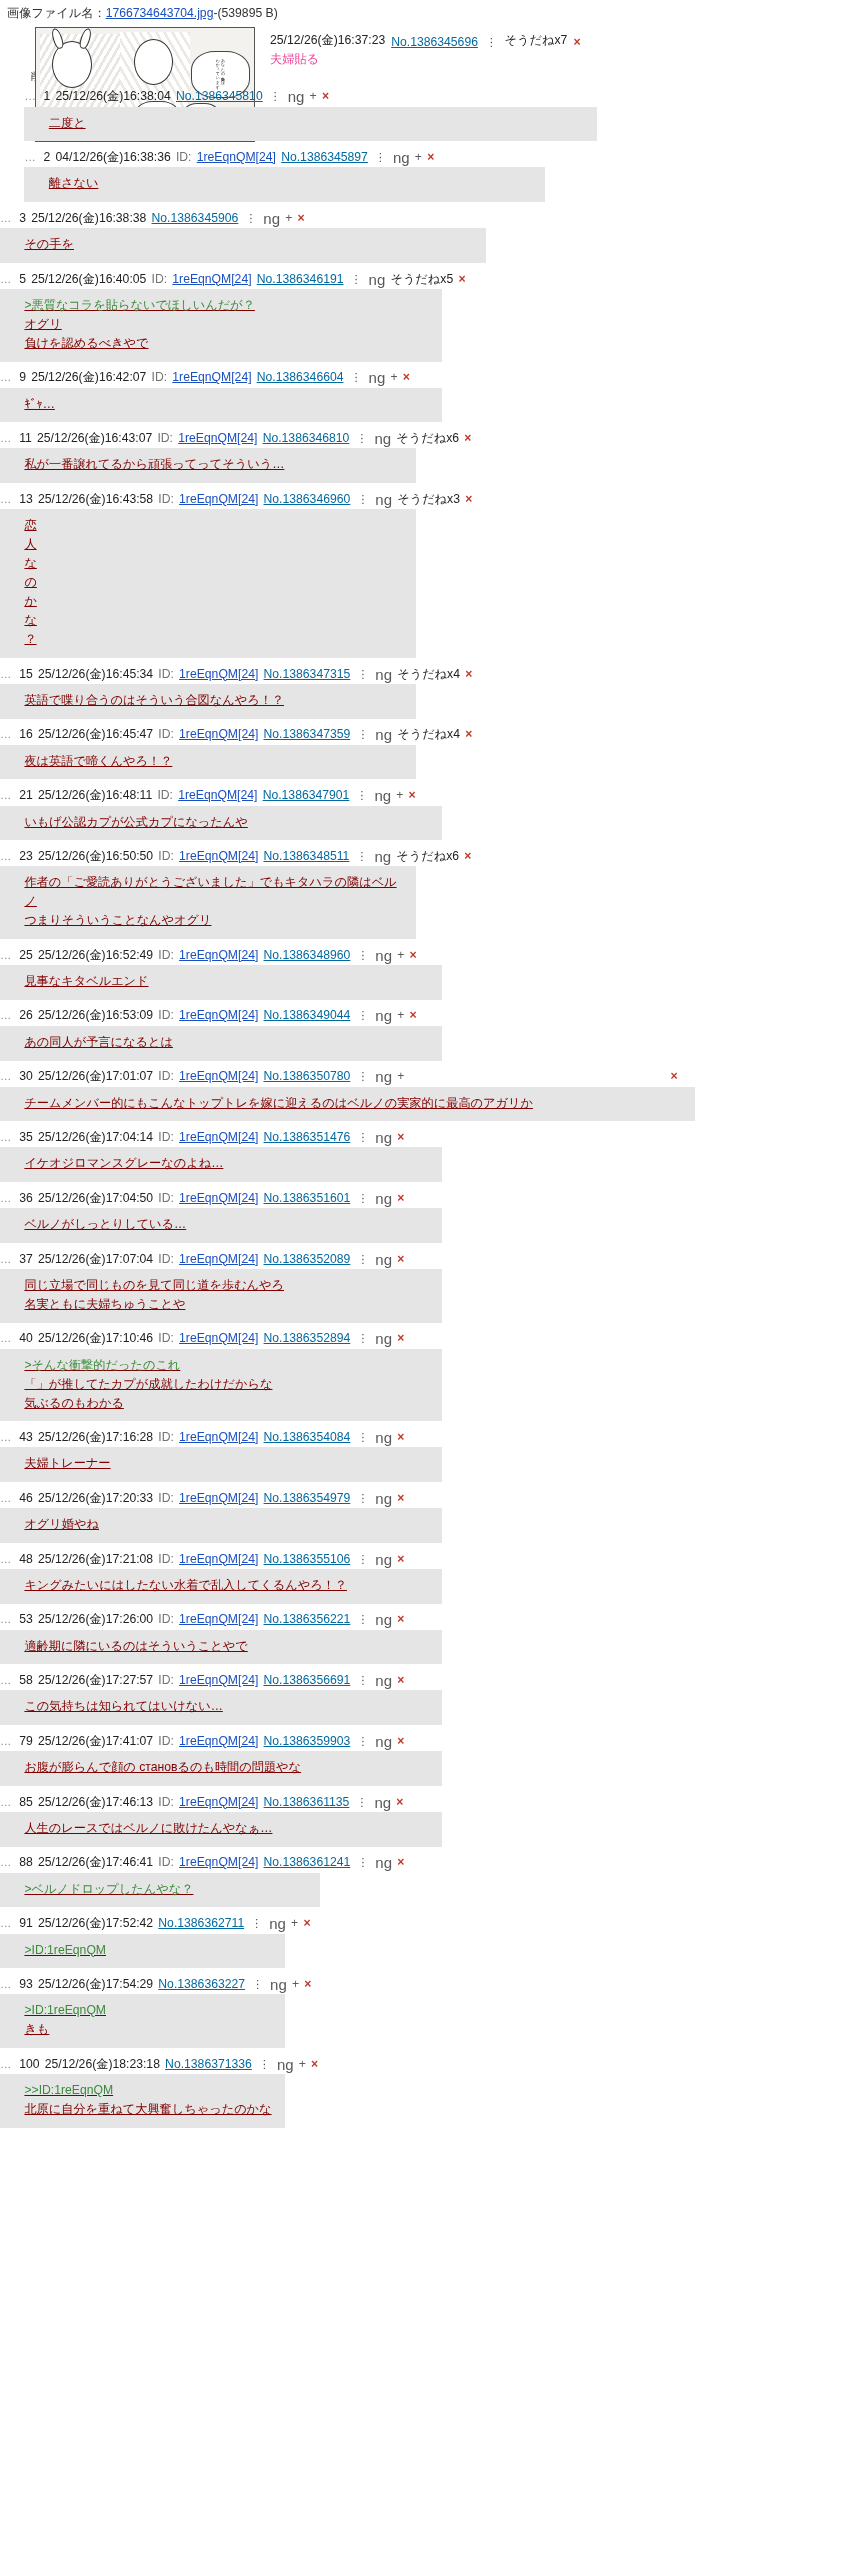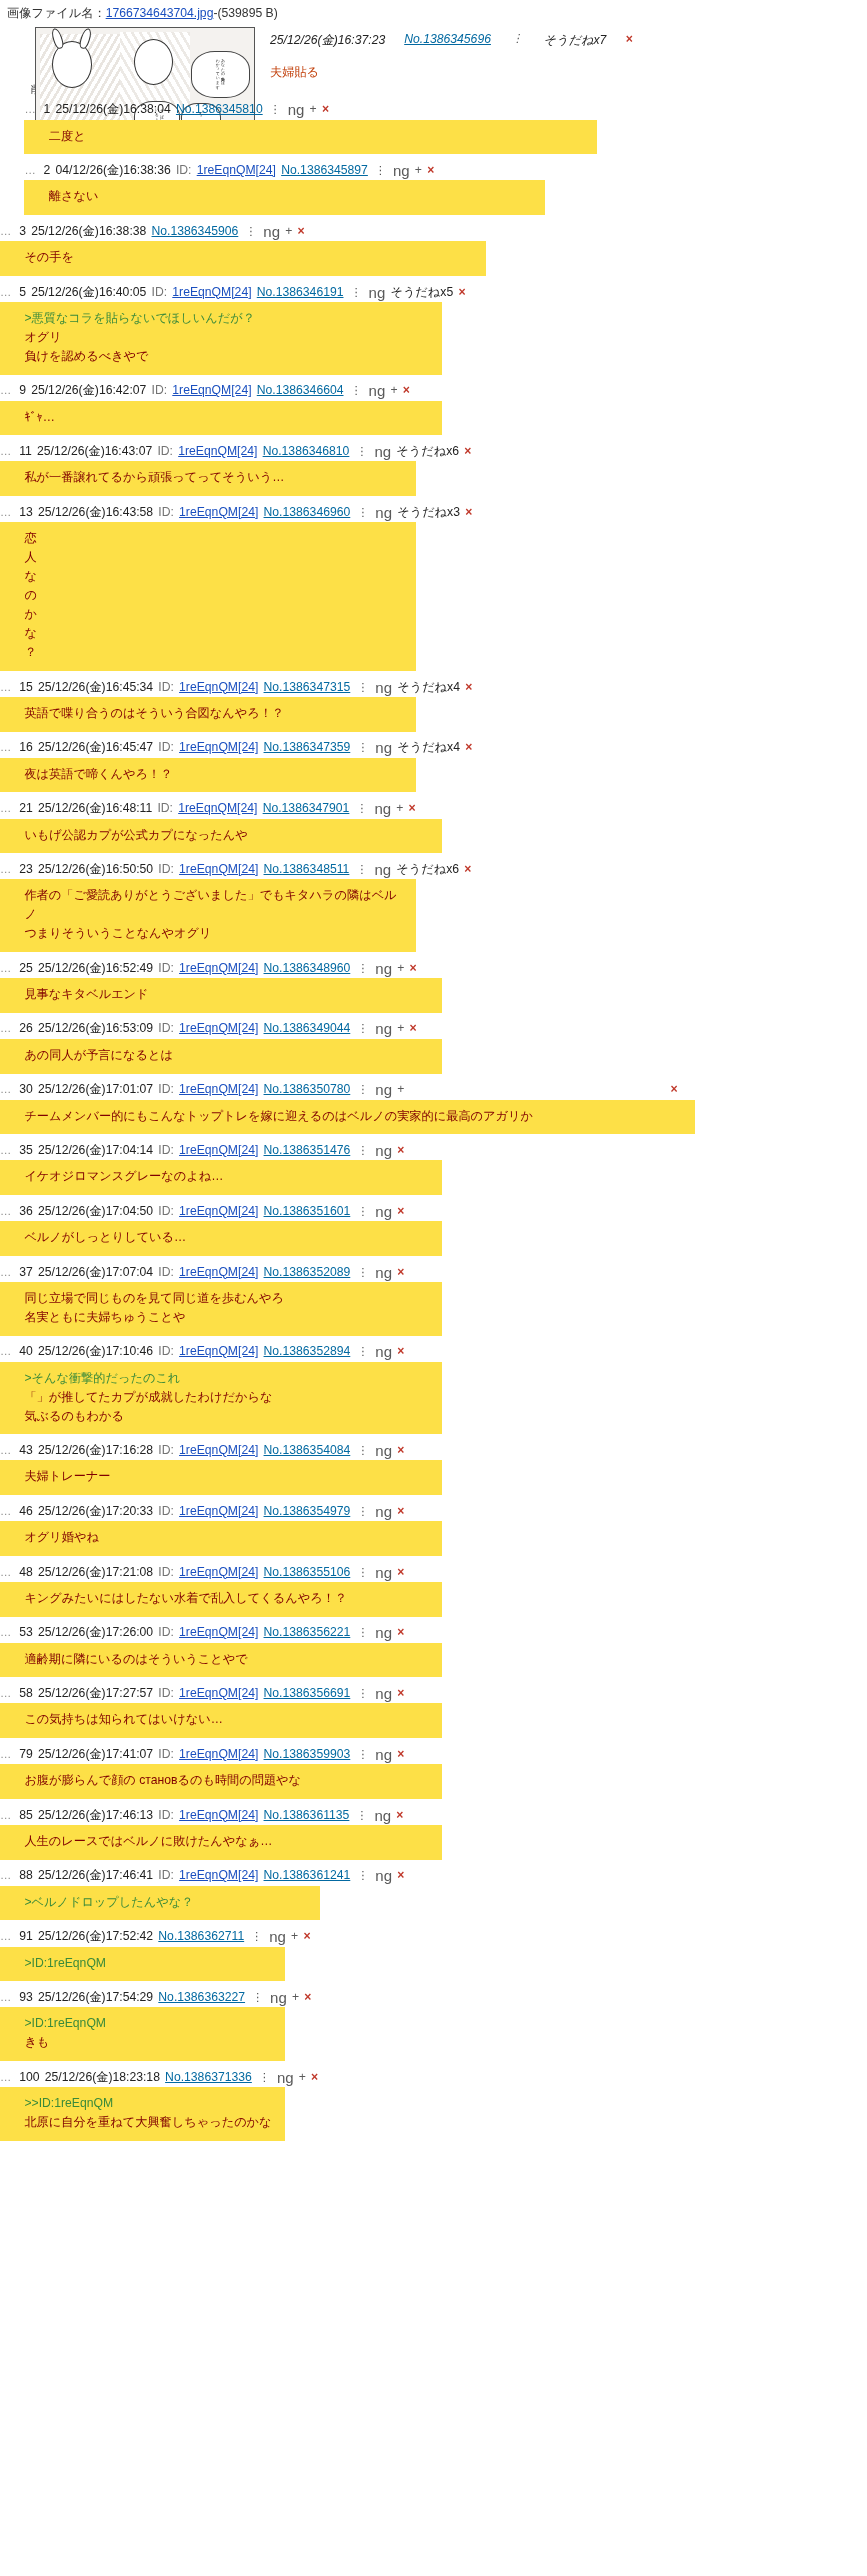--- a/index.html
+++ b/index.html
@@ -68,45 +68,46 @@
   .idlabel{color:#737373;}
   .idlink{color:#1a4fbf;text-decoration:underline;}
   .resno{color:#0369a1;text-decoration:underline;}
   .kebab{color:#555;font-size:11.3px;padding:0 1.7px;}
   .ngbtn{color:#5a5a5a;font-size:15px;}
   .plus{color:#5a5a5a;font-size:12.2px;}
   .xbtn{color:#c0392b;font-size:12.2px;font-weight:bold;}
   .sodane{color:#222;font-size:12.2px;}
 
   .pbody{
-    background:#fde047;
+    background:#e5e5e5;
     color:#800000;
     font-size:12.2px;
     line-height:19px;
     padding:7px 8.7px 8.7px 24.4px;
     white-space:pre-wrap;
+    text-decoration:underline;
   }
   .pbody .quote{color:#3a8a3a;}
   .deleted{
     font-size:10.4px;
     color:#333;
     padding:1.7px 0 1.7px 31px;
   }
   .deleted a{color:#1a4fbf;}
   .bodyw-1{width:662px;}
   .bodyw-2{width:540px;}
   .bodyw-3{width:488px;}
   .bodyw-4{width:453px;}
   .bodyw-5{width:409px;}
   .bodyw-6{width:383px;}
   .bodyw-9{width:287px;}
   .bodyw-10{width:252px;}
   .spacer{height:5.2px;}
-  .toprow{display:flex;align-items:flex-start;gap:19px;padding-left:270px;margin-top:-110px;font-size:12.2px;font-style:italic;}
-  .title-line{padding-left:270px;font-size:12.2px;color:#c2410c;margin-top:15px;}
+  .toprow{display:flex;align-items:flex-end;gap:6px;padding-left:270px;margin-top:-110px;font-size:12.2px;}
+  .title-line{padding-left:270px;font-size:12.2px;color:#ec4899;margin-top:2px;}
 </style>
 </head>
 <body>
 
 <div class="page">
 
   <div class="filebar">
     <span>画像ファイル名：</span><a href="#" class="fname">1766734643704.jpg</a><span class="fsize">-(539895 B)</span>
   </div>
 

